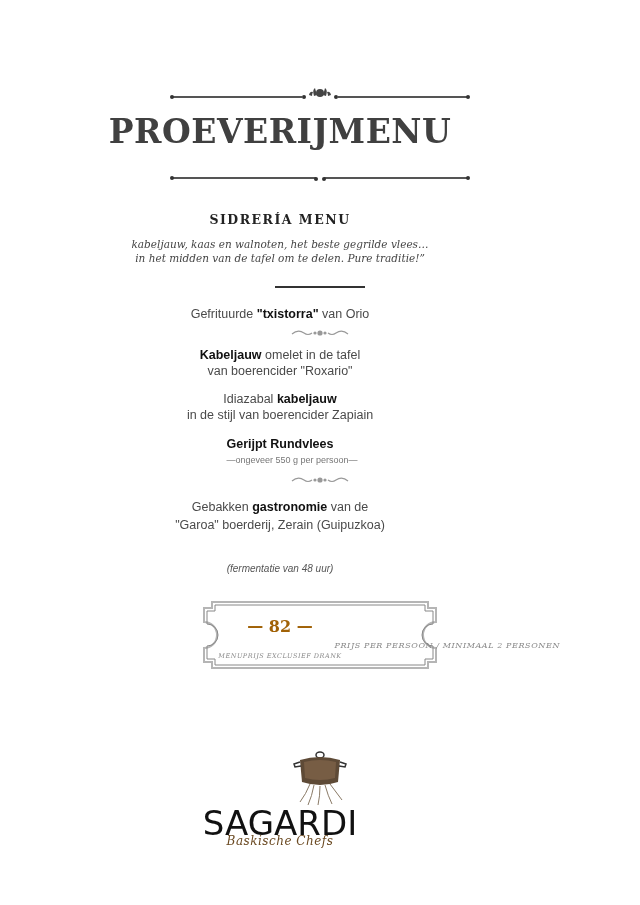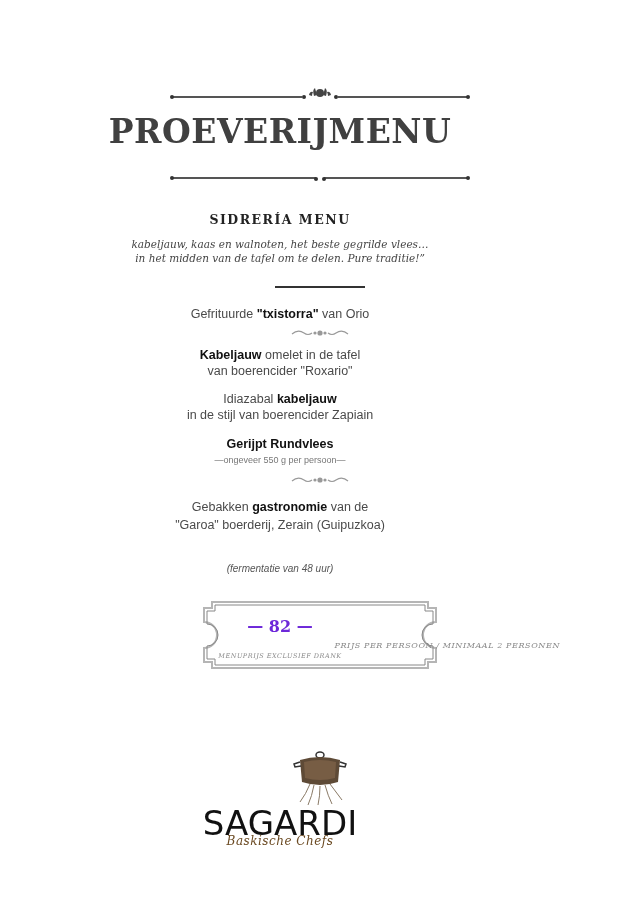--- a/index.html
+++ b/index.html
@@ -10,26 +10,26 @@
   .rule-line { position:absolute; height:2px; background:#555; }
   .dot { position:absolute; width:4px; height:4px; border-radius:50%; background:#333; }
 
   .title { top:112px; font-family:"DejaVu Serif", serif; font-weight:bold; font-size:33px; letter-spacing:0.5px; color:#404040; }
   .subtitle { top:212px; font-family:"DejaVu Serif", serif; font-weight:bold; font-size:12.5px; letter-spacing:1.5px; color:#222; }
   .quote { top:238px; font-family:"DejaVu Serif", serif; font-style:italic; font-size:10.5px; line-height:13.5px; color:#444; }
   .quote-rule { top:286px; left:275px; width:90px; height:2px; background:#333; }
 
   .dish { font-family:"Liberation Sans", sans-serif; font-size:12.5px; line-height:16px; color:#4a4a4a; }
   .dish b { color:#111; font-weight:bold; }
-  .dish-note { font-family:"Liberation Sans", sans-serif; font-size:9px; color:#777; }
+  .dish-note { font-family:"Liberation Sans", sans-serif; font-size:9px; color:#777;padding-left:12px; }
 
   .bread { top:563px; font-family:"Liberation Sans", sans-serif; font-style:italic; font-size:10px; line-height:12px; color:#555; }
 
   .price-box { top:600px; left:198px; width:244px; height:70px; }
-  .price { top:617px; font-family:"DejaVu Serif", serif; font-weight:bold; font-size:16px; color:#6d28d9; }
+  .price { top:617px; font-family:"DejaVu Serif", serif; font-weight:bold; font-size:16px; color:#a16207; }
   .price-note1 { top:641px; font-family:"DejaVu Serif", serif; font-style:italic; font-size:8px; letter-spacing:0.6px; color:#888; text-transform:uppercase;text-align:right; }
   .price-note2 { top:652px; font-family:"DejaVu Serif", serif; font-style:italic; font-size:6.5px; letter-spacing:0.5px; color:#888; text-transform:uppercase; }
 
   .logo-name { top:803px; font-family:"DejaVu Sans", sans-serif; font-size:34px; letter-spacing:0px; color:#111; font-weight:normal; }
   .logo-tag { top:834px; font-family:"DejaVu Serif", serif; font-style:italic; font-size:12px; color:#6b4a22; letter-spacing:0.5px; }
 </style>
 </head>
 <body>
 
 <div>

